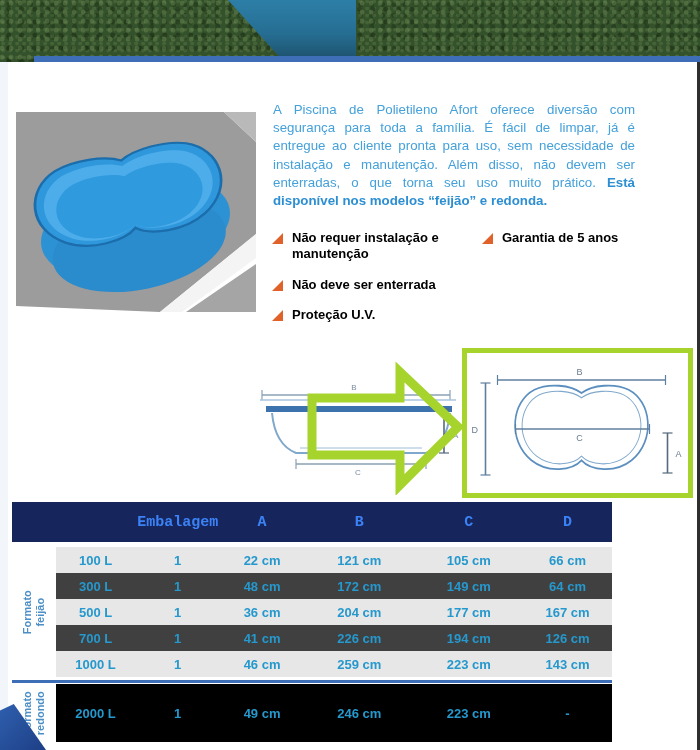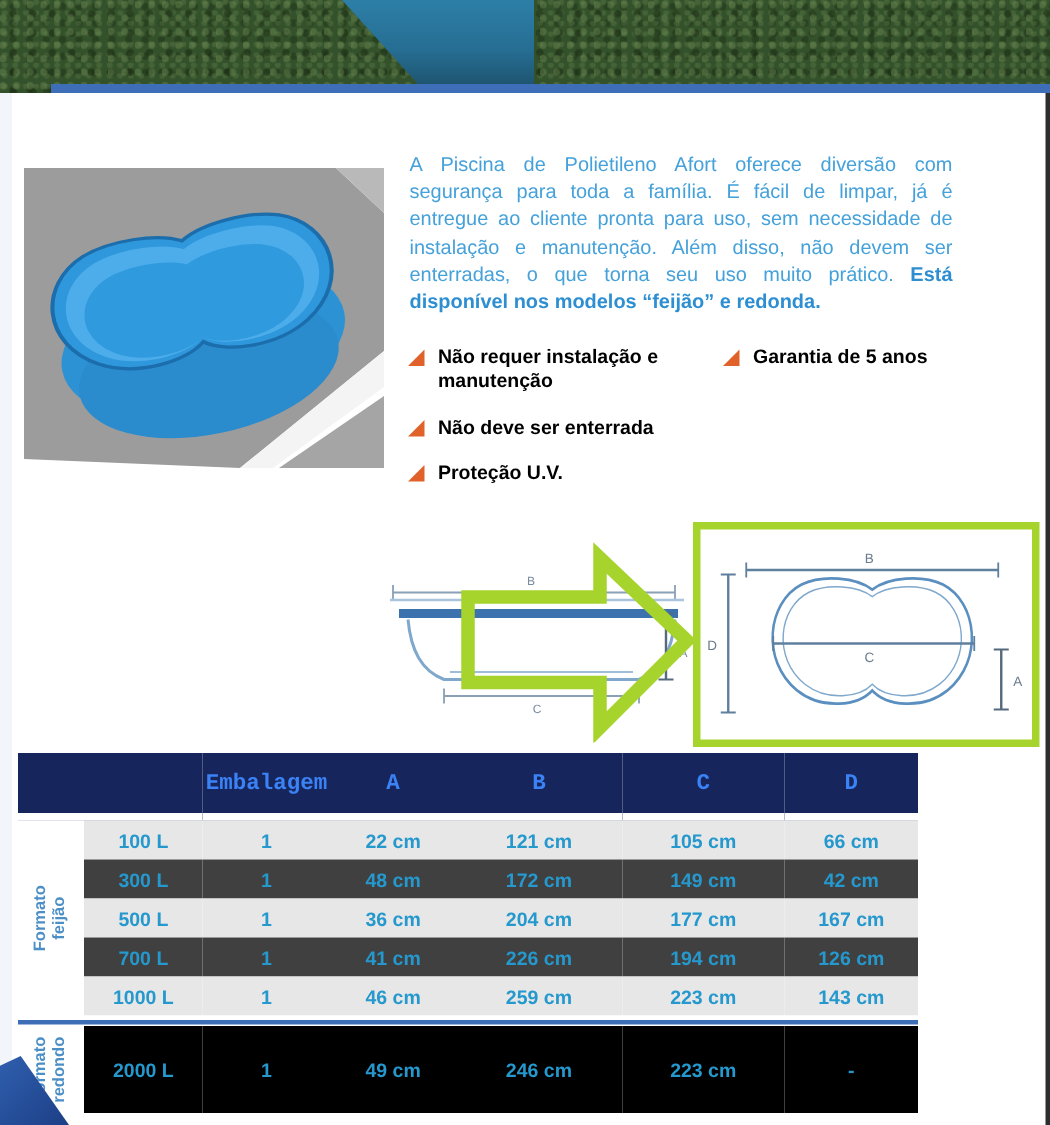--- a/index.html
+++ b/index.html
@@ -211,21 +211,21 @@
       <td>121 cm</td>
       <td>105 cm</td>
       <td>66 cm</td>
     </tr>
     <tr class="plain">
       <td>300 L</td>
       <td>1</td>
       <td>48 cm</td>
       <td>172 cm</td>
       <td>149 cm</td>
-      <td>42 cm</td>
+      <td>64 cm</td>
     </tr>
     <tr class="shade">
       <td>500 L</td>
       <td>1</td>
       <td>36 cm</td>
       <td>204 cm</td>
       <td>177 cm</td>
       <td>167 cm</td>
     </tr>
     <tr class="plain">

